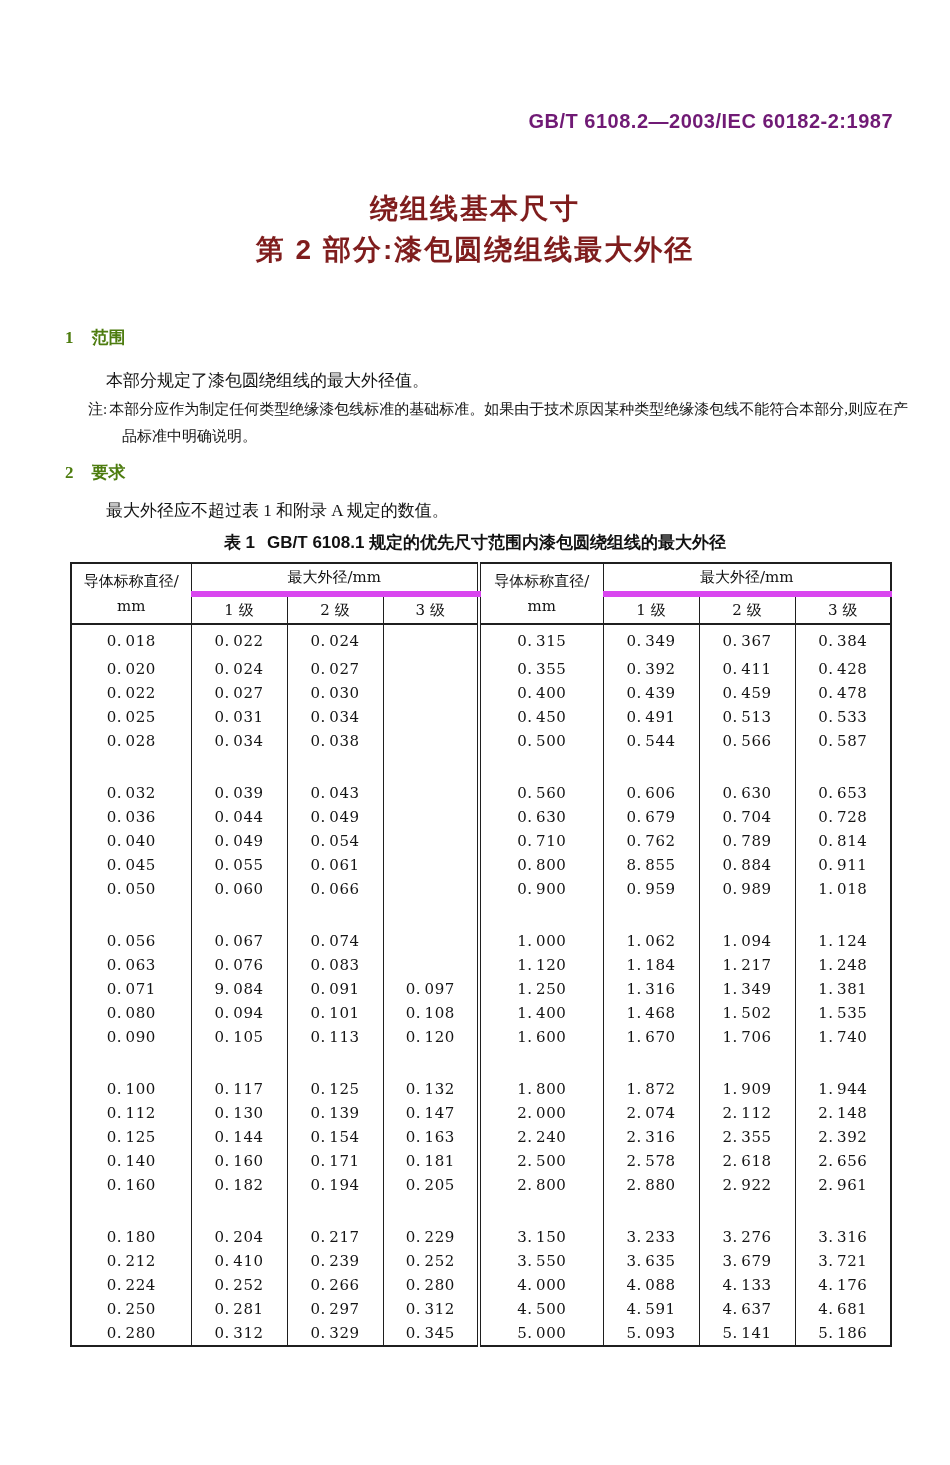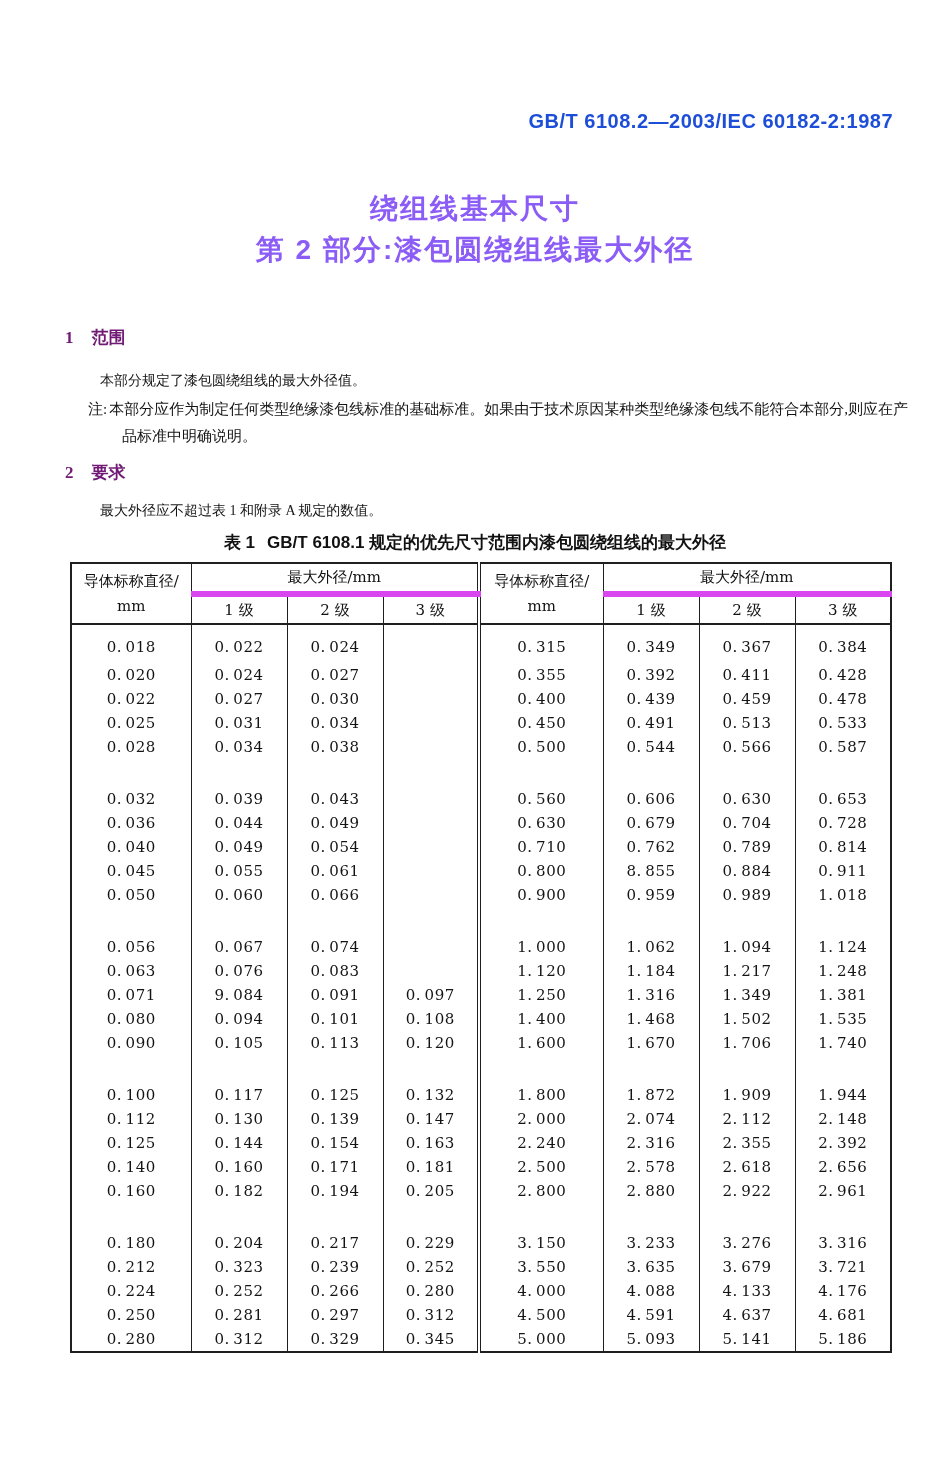--- a/index.html
+++ b/index.html
@@ -10,43 +10,43 @@
     color: #141414;
     position: relative;
     overflow: hidden;
   }
   .page { position: absolute; inset: 0; }
 
   .doc-number {
     position: absolute; top: 110px; right: 57px;
     font-family: "Liberation Sans", sans-serif;
     font-weight: 700; font-size: 20px; letter-spacing: 0.5px;
-    color: #1d4ed8;
+    color: #701a75;
   }
 
   .doc-title {
     position: absolute; top: 188px; left: 0; width: 100%;
     text-align: center;
     font-family: "Liberation Sans", sans-serif;
     font-weight: 700; font-size: 28px; line-height: 41px;
-    letter-spacing: 2px; color: #8b5cf6;
+    letter-spacing: 2px; color: #7f1d1d;
   }
 
   .sec-heading {
     position: absolute; left: 65px;
     font-family: "Liberation Sans", sans-serif;
-    font-weight: 700; font-size: 17px; color: #701a75;
+    font-weight: 700; font-size: 17px; color: #4d7c0f;
   }
   .sec-heading .sec-num { margin-right: 18px; font-family: "Liberation Serif", serif; }
   .s1 { top: 326px; }
   .s2 { top: 461px; }
 
   .body-para {
     position: absolute; left: 72px; width: 818px; margin: 0;
-    font-size: 14px; line-height: 26px; text-indent: 2em;
+    font-size: 17px; line-height: 26px; text-indent: 2em;
   }
   .p1 { top: 368px; }
   .p2 { top: 498px; }
 
   .note {
     position: absolute; top: 396px; left: 88px; width: 795px;
     font-size: 15px; line-height: 27px;
     padding-left: 34px; text-indent: -34px;
   }
   .note-label { margin-right: 2px; }
@@ -75,21 +75,21 @@
   
   thead tr.h1 { height: 31px; padding-left: 40px; }
   thead tr.h2 { height: 30px; }
   thead th { font-size: 15px; color: #111; }
   thead th.od { border-bottom: 6px solid #d946ef; }
   thead th.dia { border-bottom: 2px solid #1f1f1f; }
   thead tr.h2 th { border-bottom: 2px solid #1f1f1f; }
   thead th.dia span { display: block; line-height: 25px; }
   
   tbody td { height: 24px; font-size: 15px; letter-spacing: 0.5px; }
-  tbody tr.first td { height: 32px; padding-top: 6px; }
+  tbody tr.first td { height: 32px; }
   tbody tr.spacer td { height: 28px; }
 </style>
 </head>
 <body>
 
 <div class="page">
 
   <div class="doc-number">GB/T 6108.2—2003/IEC 60182-2:1987</div>
 
   <div class="doc-title">
@@ -396,21 +396,21 @@
           <td class="c1">0. 204</td>
           <td class="c2">0. 217</td>
           <td class="c3">0. 229</td>
           <td class="c4">3. 150</td>
           <td class="c5">3. 233</td>
           <td class="c6">3. 276</td>
           <td class="c7">3. 316</td>
         </tr>
         <tr>
           <td class="c0">0. 212</td>
-          <td class="c1">0. 323</td>
+          <td class="c1">0. 410</td>
           <td class="c2">0. 239</td>
           <td class="c3">0. 252</td>
           <td class="c4">3. 550</td>
           <td class="c5">3. 635</td>
           <td class="c6">3. 679</td>
           <td class="c7">3. 721</td>
         </tr>
         <tr>
           <td class="c0">0. 224</td>
           <td class="c1">0. 252</td>

